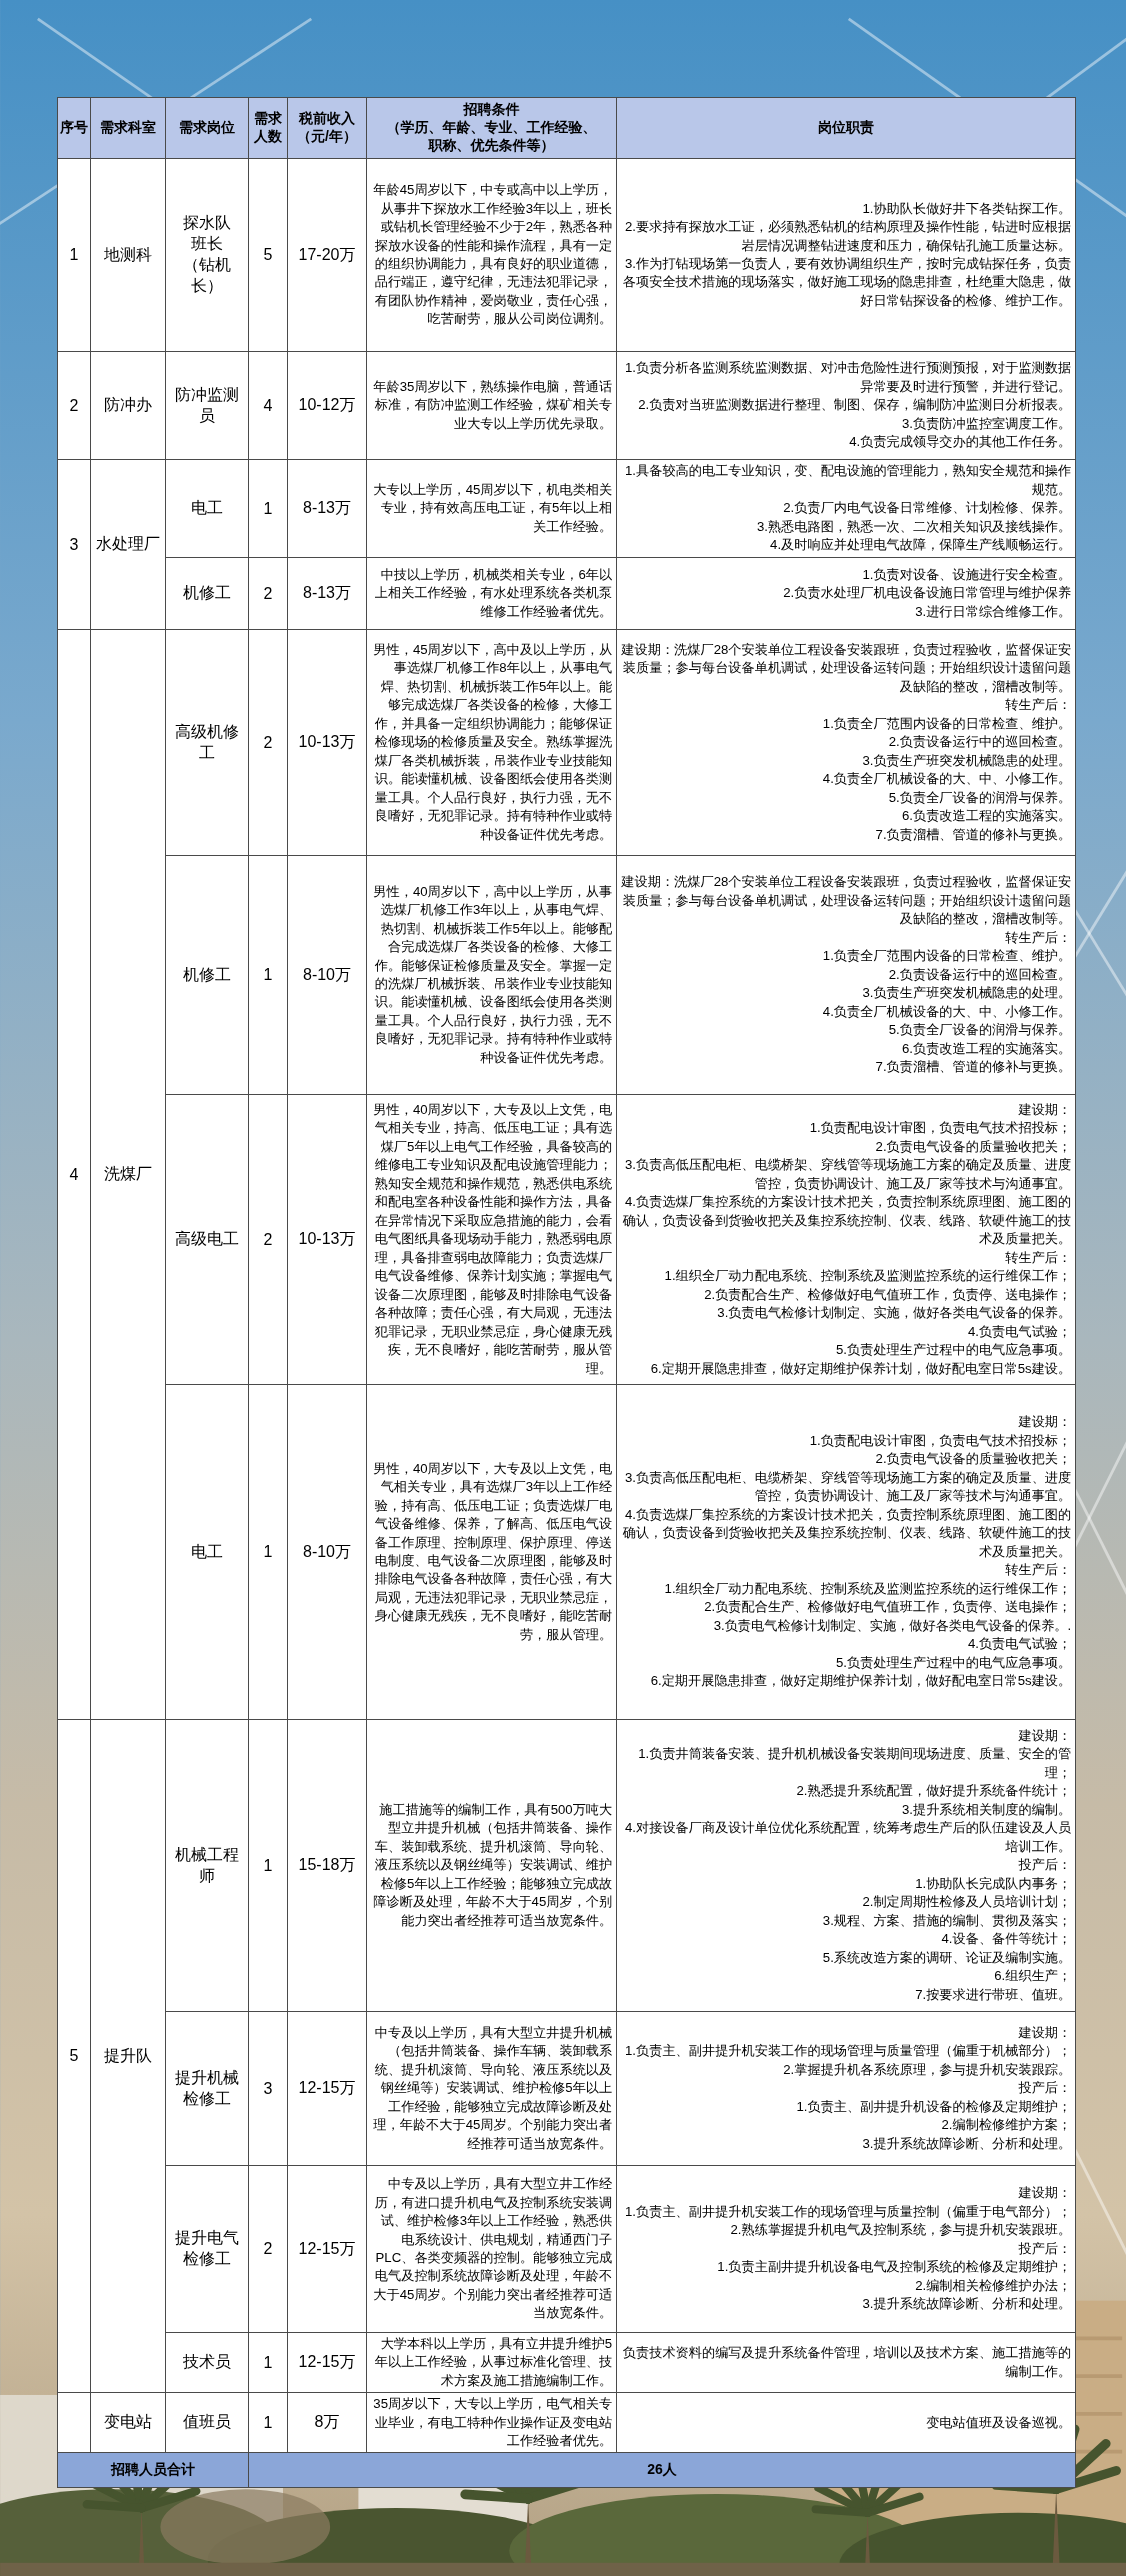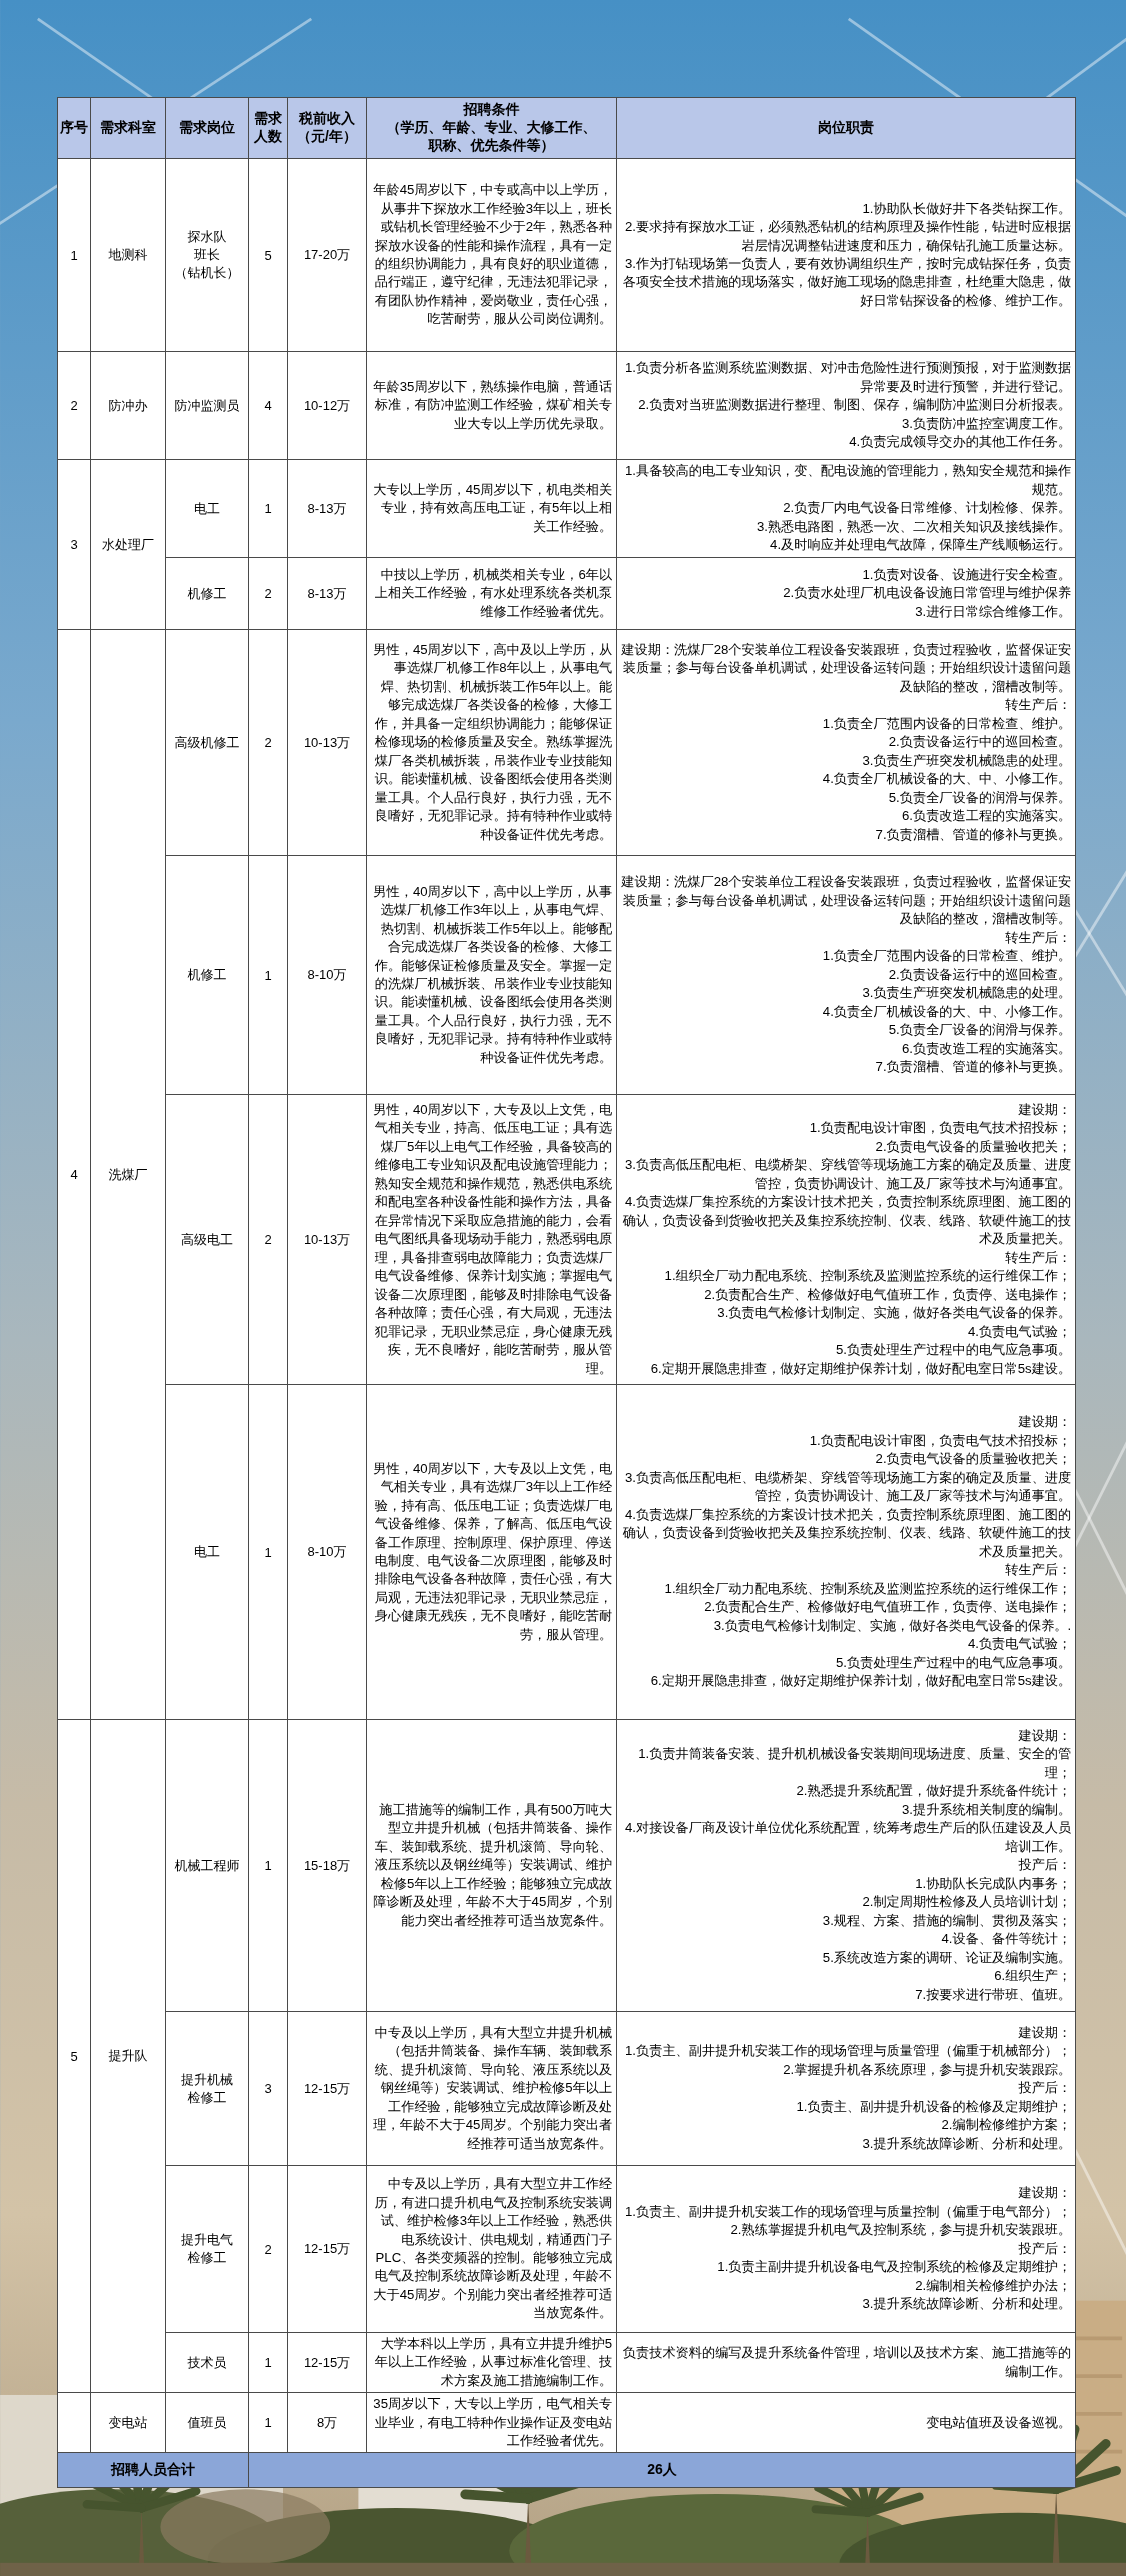--- a/index.html
+++ b/index.html
@@ -6,21 +6,21 @@
   body{
     width:1127px;height:2576px;position:relative;overflow:hidden;
     font-family:"Liberation Sans", sans-serif;
     background:#7aa6c9;
   }
   #bg{position:absolute;left:0;top:0;z-index:0;}
   #table-wrap{position:absolute;left:57px;top:97px;width:1018px;z-index:1;}
   table{border-collapse:collapse;table-layout:fixed;width:1018px;background:#ffffff;}
   td,th{border:0.9px solid #4a4a4a;color:#000;vertical-align:middle;padding:1.9px 3.8px;box-sizing:border-box;overflow:hidden;}
   th{background:#b9c7e9;font-size:14px;font-weight:bold;white-space:pre-line;text-align:center;padding:1.9px 1.9px;}
-  td.c{text-align:center;font-size:13px;white-space:pre-line;}
+  td.c{text-align:center;font-size:16px;white-space:pre-line;}
   td.l{text-align:right;font-size:13.2px;line-height:1.4;white-space:pre-wrap;}
   tr.footer td{background:#8ba6d8;font-weight:bold;font-size:14px;text-align:center;border:0.9px solid #4a4a4a;}
   b{font-weight:normal;}
 </style>
 </head>
 <body>
 
 <svg id="bg" width="1127" height="2576" viewBox="0 0 1195 2732">
   <defs>
     <linearGradient id="sky" x1="0" y1="0" x2="0" y2="1">
@@ -93,21 +93,21 @@
     <tbody>
       <tr style="height:61px">
         <th>序号</th>
         <th>需求科室</th>
         <th>需求岗位</th>
         <th>需求
 人数</th>
         <th>税前收入
 （元/年）</th>
         <th>招聘条件
-（学历、年龄、专业、大修工作、
+（学历、年龄、专业、工作经验、
 职称、优先条件等）</th>
         <th>岗位职责</th>
       </tr>
 
       <tr style="height:193px">
         <td class="c">1</td>
         <td class="c">地测科</td>
         <td class="c">探水队
 班长
 （钻机长）</td>

